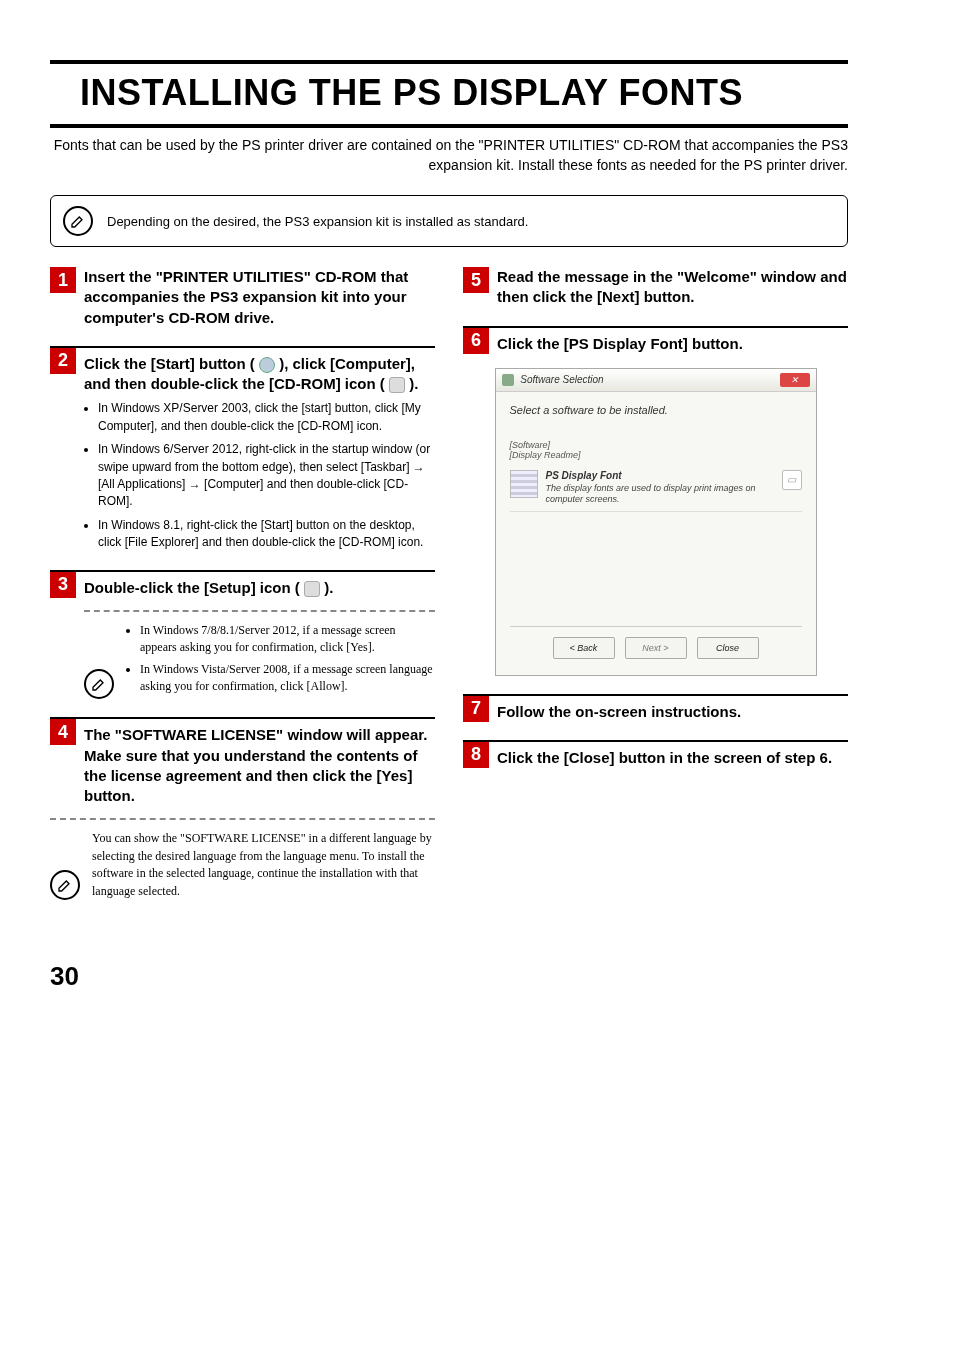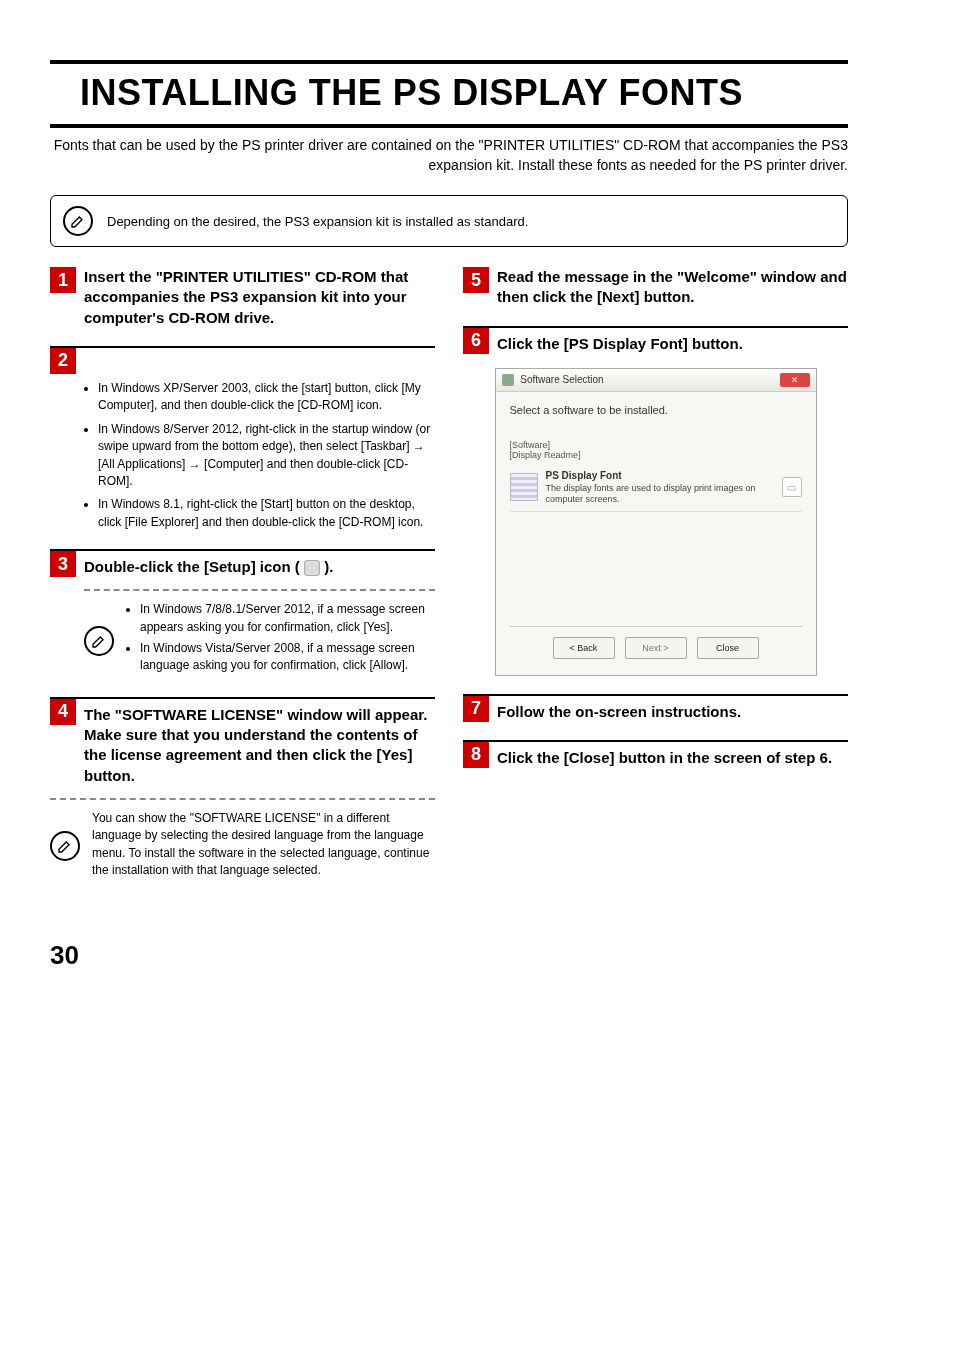--- a/index.html
+++ b/index.html
@@ -91,22 +91,23 @@
   }
   .step-body ul { margin: 0; padding-left: 14px; }
   .step-body ul li { margin-bottom: 6px; }
 
   .sep { border:none; border-top:2px dashed #888; margin:12px 0 10px 34px; }
   .sep-full { border:none; border-top:2px dashed #888; margin:12px 0 10px 0; }
 
   .subnote {
     display:flex;
     gap:12px;
-    align-items:center;
+    align-items:flex-end;
     margin-left: 0;
+    font-family: Liberation Serif, serif;
   }
   .subnote.indent { margin-left: 34px; }
   .subnote .note-icon { margin-top:2px; }
   .subnote-text { font-size:12px; line-height:1.45; flex:1; }
   .subnote ul { margin:0; padding-left:14px; }
   .subnote ul li { margin-bottom:4px; }
 
   .inline-icon {
     display:inline-block;
     width:14px; height:14px;
@@ -118,35 +119,36 @@
   .inline-icon.gray { background:#ddd; border:1px solid #aaa; border-radius:3px;}
 
   
   .dialog {
     width: 320px;
     margin: 14px auto 0 auto;
     border:1px solid #aaa;
     background:#f7f7f3;
     font-size:10px;
     color:#333;
+    font-style:italic;
   }
   .dialog-titlebar {
     background:linear-gradient(#fff,#e8e8e0);
     border-bottom:1px solid #ccc;
     padding:4px 6px;
     display:flex;
     justify-content:space-between;
     align-items:center;
   }
   .dialog-titlebar .wicon { width:12px;height:12px;background:#8a8;border-radius:2px;display:inline-block;margin-right:4px;vertical-align:middle;}
   .dialog-close { width:30px;height:14px;background:#d44;border-radius:2px;display:flex;align-items:center;justify-content:center;color:#fff;font-size:9px;}
   .dialog-body { padding:12px 14px 10px 14px; }
   .dialog-instr { font-size:11px; margin-bottom:24px; }
   .dialog-colhead { display:flex; justify-content:space-between; color:#555; font-size:9px; margin-bottom:4px;flex-direction:column;}
-  .soft-item { display:flex; gap:8px; align-items:center; border-bottom:1px solid #ddd; padding:6px 0;}
+  .soft-item { display:flex; gap:8px; align-items:flex-start; border-bottom:1px solid #ddd; padding:6px 0;}
   .soft-icon { width:26px;height:26px;border:1px solid #bbb;background:repeating-linear-gradient(#eef,#eef 3px,#ccd 3px,#ccd 6px);}
   .soft-text { flex:1; }
   .soft-name { font-weight:700; font-size:10px; }
   .soft-desc { font-size:9px; color:#444; line-height:1.2; margin-top:2px;}
   .readme-btn { width:18px;height:18px;border:1px solid #bbb;background:#fff;border-radius:2px;display:flex;align-items:center;justify-content:center;color:#999;font-size:10px;}
   .dialog-spacer { height:110px; }
   .dialog-sep { border-top:1px solid #ccc; margin-top:4px; }
   .dialog-btns { display:flex; gap:10px; justify-content:center; padding:10px 0 6px 0; }
   .dbtn { width:60px;height:20px;border:1px solid #aaa;background:#f4f4f0;font-size:9px;display:flex;align-items:center;justify-content:center;border-radius:2px;color:#777;}
   .dbtn.enabled { color:#222; }
@@ -184,25 +186,32 @@
       <div class="step">
         <div class="step-head no-border">
           <div class="step-num">1</div>
           <div class="step-title">Insert the "PRINTER UTILITIES" CD-ROM that accompanies the PS3 expansion kit into your computer's CD-ROM drive.</div>
         </div>
       </div>
 
       <div class="step">
         <div class="step-head">
           <div class="step-num">2</div>
+          <div class="step-title">
+            <span>Click the [Start] button (</span>
+            <span class="inline-icon"></span>
+            <span>), click [Computer], and then double-click the [CD-ROM] icon (</span>
+            <span class="inline-icon gray"></span>
+            <span>).</span>
+          </div>
         </div>
         <div class="step-body">
           <ul>
             <li>In Windows XP/Server 2003, click the [start] button, click [My Computer], and then double-click the [CD-ROM] icon.</li>
-            <li>In Windows 8/Server 2012, right-click in the startup window (or swipe upward from the bottom edge), then select [Taskbar] → [All Applications] → [Computer] and then double-click [CD-ROM].</li>
+            <li>In Windows 6/Server 2012, right-click in the startup window (or swipe upward from the bottom edge), then select [Taskbar] → [All Applications] → [Computer] and then double-click [CD-ROM].</li>
             <li>In Windows 8.1, right-click the [Start]  button on the desktop, click [File Explorer] and then double-click the [CD-ROM] icon.</li>
           </ul>
         </div>
       </div>
 
       <div class="step">
         <div class="step-head">
           <div class="step-num">3</div>
           <div class="step-title">
             <span>Double-click the [Setup] icon (</span>

